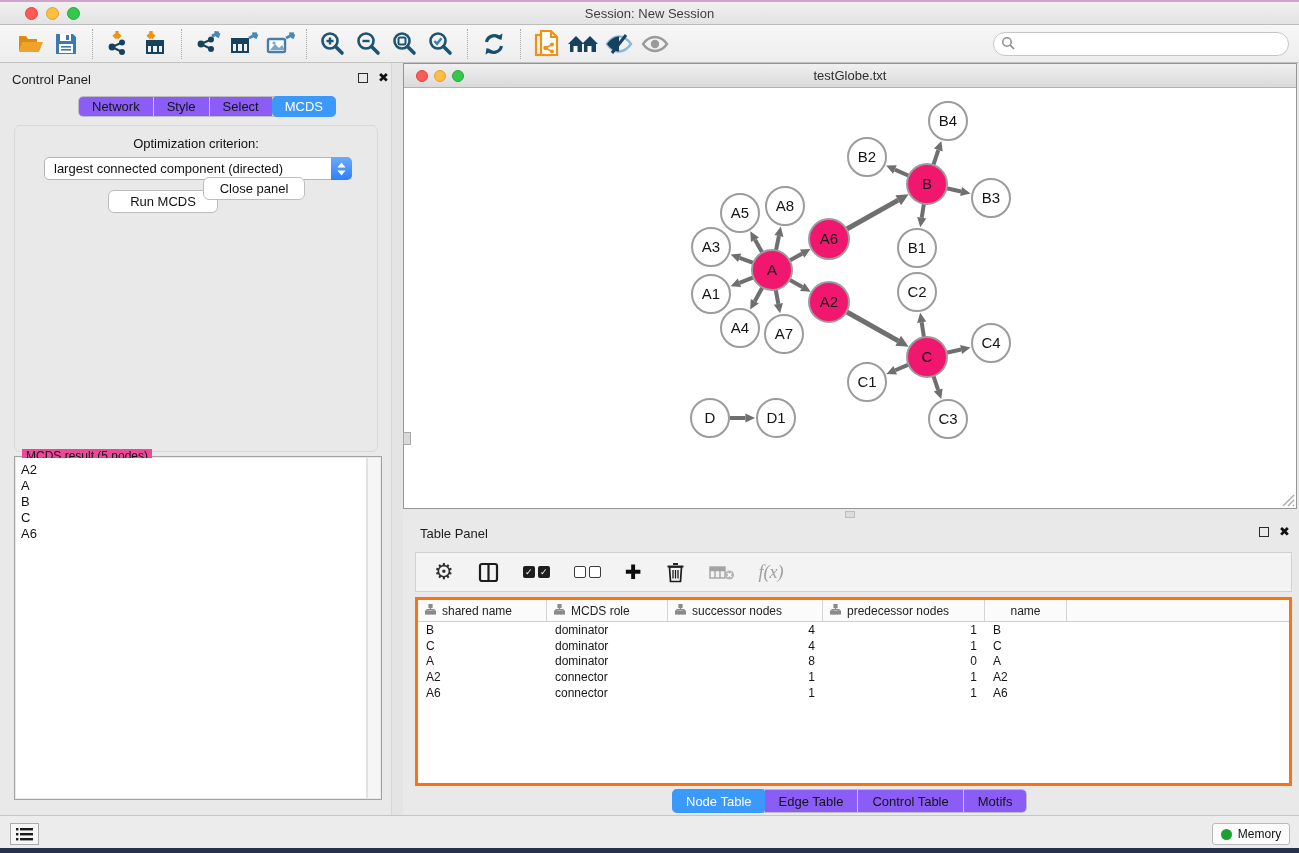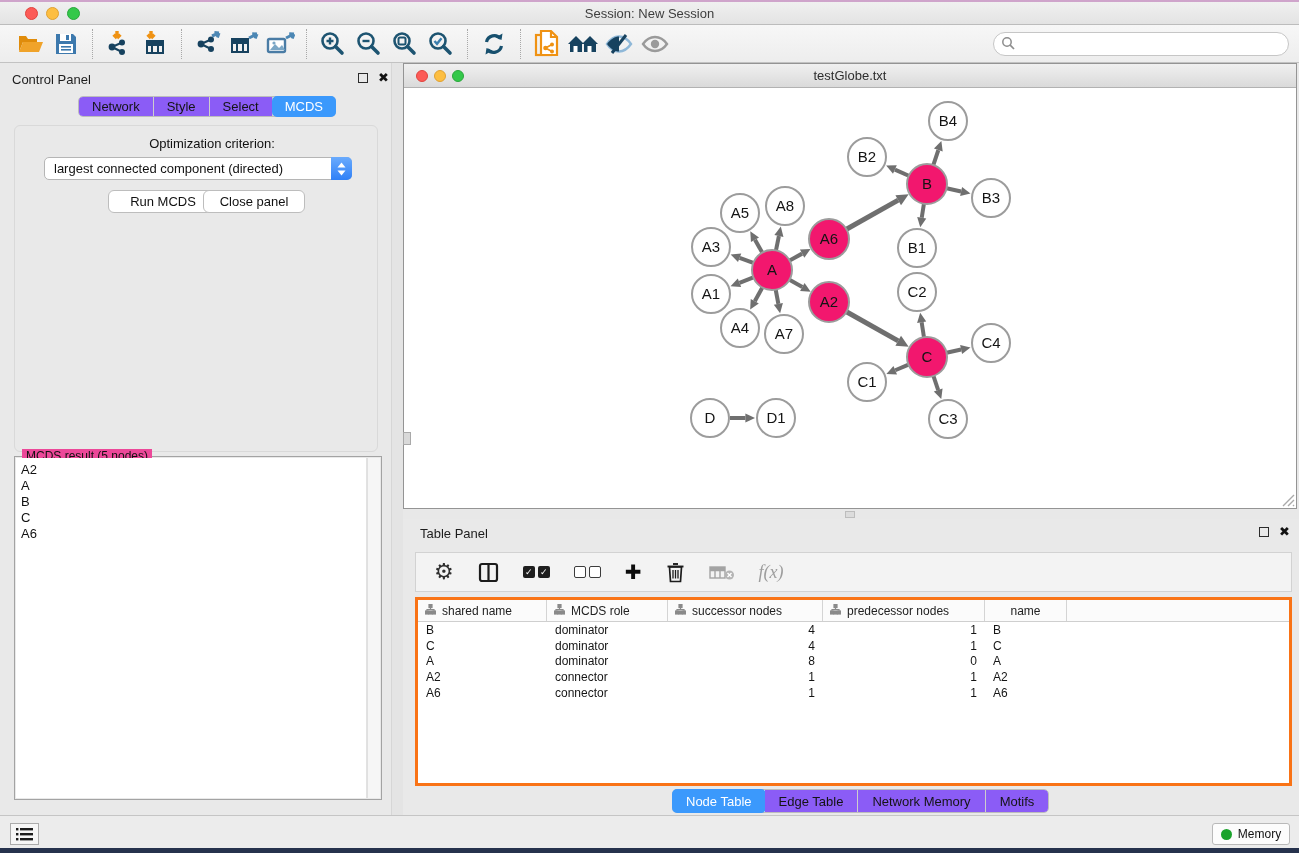--- a/index.html
+++ b/index.html
@@ -39,21 +39,21 @@
   .close-ic { font-size:13px; font-weight:bold; color:#111; line-height:10px; font-family:"DejaVu Sans",sans-serif; }
 
   .seg { display:inline-flex; background:#fff; border:1px solid #bdbdbd; border-radius:5px; }
   .seg .tab { font-size:13px; color:#141414; display:flex; align-items:center; justify-content:center;
     padding:0 13px; border-right:1px solid #cdcdcd; background:#8b5cf6; }
   .seg .tab:first-child { border-radius:4px 0 0 4px; }
   .seg .tab:last-child { border-right:none; border-radius:0 4px 4px 0; }
   .seg .tab.selected { background:#3b99fc; color:#fff; border-radius:5px; margin:-1px; border-right:none; }
 
   #cp-box { left:14px; top:125px; width:364px; height:327px; border:1px solid #d9d9d9; border-radius:6px; background:#e9e9e9; }
-  #cp-opt-label { left:14px; top:136px; width:364px; text-align:center; font-size:13px; color:#111;margin-left:16px; }
+  #cp-opt-label { left:14px; top:136px; width:364px; text-align:center; font-size:13px; color:#111; }
   #cp-select { left:44px; top:157px; width:308px; height:23px; background:#fff; border:1px solid #b5b5b5;
     border-radius:5px; display:flex; align-items:center; font-size:13px; color:#111; padding-left:9px; }
   #cp-select .stepper { margin-left:auto; width:21px; height:23px; margin-right:-1px;
     background:linear-gradient(#6aabfd,#2f80f7); border-radius:0 5px 5px 0;
     display:flex; flex-direction:column; align-items:center; justify-content:center; gap:2px; }
   .btn { background:#fff; border:1px solid #bdbdbd; border-radius:6px; font-size:13px; color:#111;
     display:flex; align-items:center; justify-content:center; }
   #run-btn { left:108px; top:190px; width:110px; height:23px; }
   #closep-btn { left:203px; top:190px; width:102px; height:23px; }
 
@@ -303,21 +303,21 @@
             <path d="M0.5 5.5L4.5 0.5L8.5 5.5z" fill="#fff"></path>
           </svg>
         <svg width="9" height="6" viewBox="0 0 9 6">
             <path d="M0.5 0.5L4.5 5.5L8.5 0.5z" fill="#fff"></path>
           </svg>
       </span>
     </div>
     <div class="abs btn" id="run-btn" style="top:127px;">
         <span>Run MCDS</span>
       </div>
-    <div class="abs btn" id="closep-btn" style="top:127px;align-items:center;">
+    <div class="abs btn" id="closep-btn" style="top:114px;align-items:center;">
         <span>Close panel</span>
       </div>
 
     <div class="abs" id="mcds-group" style="left:14px; top:393px;"></div>
     <span class="abs" id="mcds-label" style="left:22px; top:386px;">MCDS result (5 nodes)</span>
     <div class="abs" id="mcds-list" style="left:16px; top:395px;">
         <div class="mcds-item">A2</div>
         <div class="mcds-item">A</div>
         <div class="mcds-item">B</div>
         <div class="mcds-item">C</div>
@@ -606,21 +606,21 @@
           <div class="td right" style="width: 155px;">1</div>
           <div class="td right" style="width: 162px;">1</div>
           <div class="td" style="width: 82px;">A6</div>
         </div>
       </div>
   </div>
 
   <div class="abs seg" id="tp-tabs">
       <span class="tab selected">Node Table</span>
       <span class="tab">Edge Table</span>
-      <span class="tab">Network Memory</span>
+      <span class="tab">Control Table</span>
       <span class="tab">Motifs</span>
     </div>
 
   <div class="abs" id="status-bar"></div>
   <div class="abs" id="list-btn" style="display:flex;align-items:center;justify-content:center;">
     <svg width="17" height="13" viewBox="0 0 17 13">
         <g fill="#1c1c1c">
           <rect x="0" y="0" width="2.4" height="2.4"></rect>
           <rect x="4" y="0" width="13" height="2.4"></rect>
           <rect x="0" y="5" width="2.4" height="2.4"></rect>

